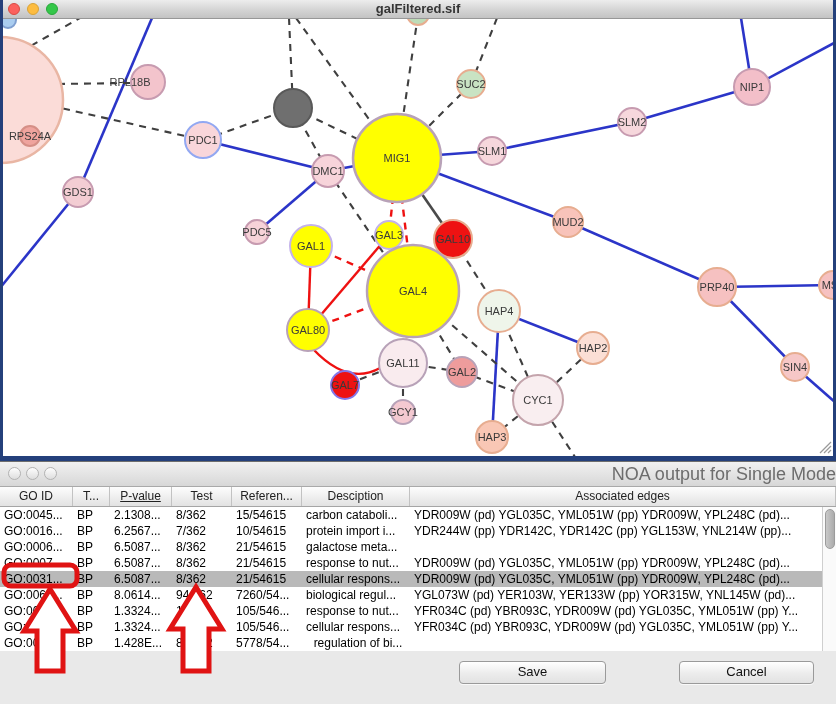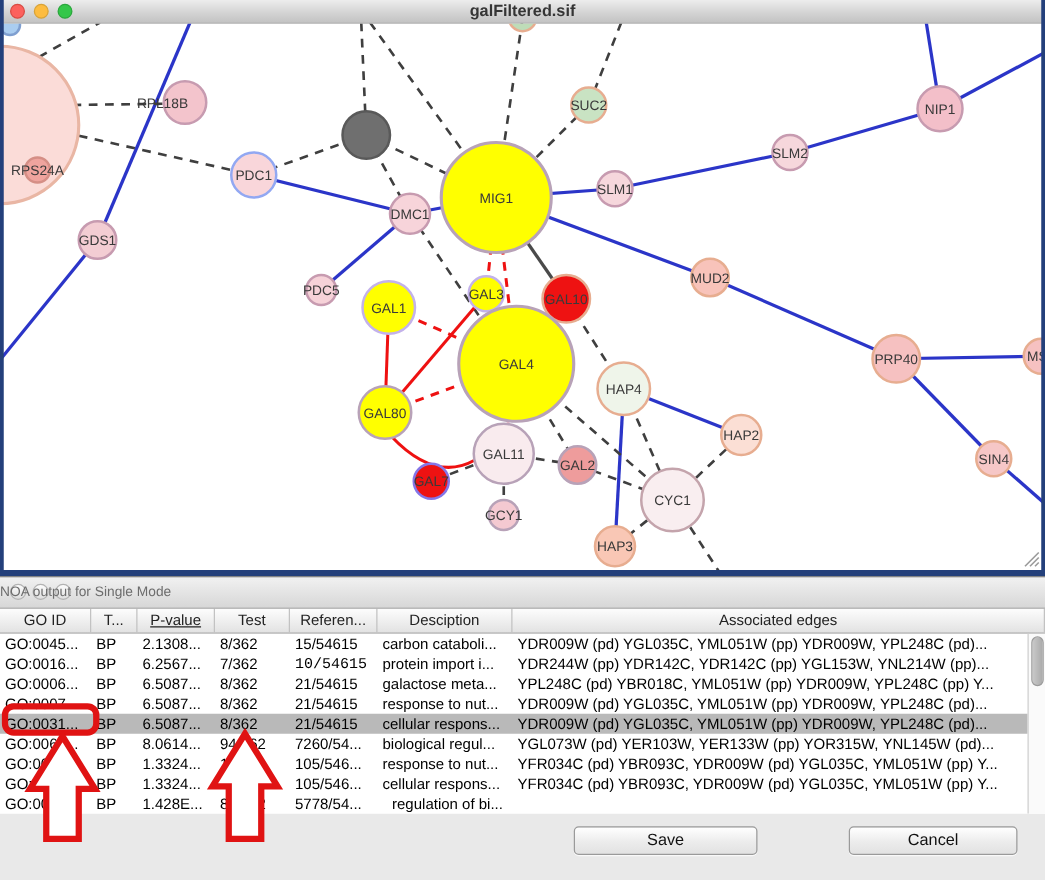--- a/index.html
+++ b/index.html
@@ -23,22 +23,22 @@
   .strip.l{left:0;top:0;width:3px;height:461px;}
   .strip.r{right:0;top:0;width:3px;height:461px;}
   .strip.b{left:0;top:456px;width:836px;height:5px;}
   .grip{position:absolute;right:4px;bottom:7px;z-index:9;}
 
   
   .noa-window{position:absolute;left:0;top:461px;width:836px;height:243px;background:#e9e9e9;z-index:10;
     border-top:1px solid #6e6e6e;box-sizing:border-box;}
   .n-titlebar{position:relative;height:24px;background:linear-gradient(#f1f1f1,#d7d7d7);
     border-bottom:1px solid #a9a9a9;}
-  .n-title{position:absolute;left:0;right:0;top:0;height:24px;line-height:24px;text-align:left;
-    font-size:11px;color:#6d6d6d;pointer-events:none;}
+  .n-title{position:absolute;left:0;right:0;top:0;height:24px;line-height:24px;text-align:right;
+    font-size:18px;color:#6d6d6d;pointer-events:none;}
   .ntl{position:absolute;top:5px;width:13px;height:13px;border-radius:50%;box-sizing:border-box;}
   .ntl:nth-child(1){left:8px;} .ntl:nth-child(2){left:26px;} .ntl:nth-child(3){left:44px;}
 
   .thead{display:flex;height:19px;background:linear-gradient(#fdfdfd,#e2e2e2);
     border-bottom:1px solid #a5a5a5;}
   .th{box-sizing:border-box;border-right:1px solid #c2c2c2;font-size:12px;color:#222;
     text-align:center;line-height:18px;overflow:hidden;white-space:nowrap;flex:0 0 auto;}
   .th.flex{flex:1 1 auto;}
   .tbody{position:relative;height:144px;background:#fff;overflow:hidden;}
   .trow{display:flex;height:16px;line-height:16px;font-size:12px;color:#000000;white-space:nowrap;}
@@ -282,32 +282,31 @@
           <div class="td" style="width: 60px;">8/362</div>
           <div class="td" style="width: 70px;">15/54615</div>
           <div class="td" style="width: 108px;">carbon cataboli...</div>
           <div class="td flex">YDR009W (pd) YGL035C, YML051W (pp) YDR009W, YPL248C (pd)...</div>
         </div>
         <div class="trow">
           <div class="td" style="width: 73px;">GO:0016...</div>
           <div class="td" style="width: 37px;">BP</div>
           <div class="td" style="width: 62px;">6.2567...</div>
           <div class="td" style="width: 60px;">7/362</div>
-          <div class="td" style="width: 70px; font-family: Liberation Mono, monospace;">10/54615</div>
+          <div class="td" style="width: 70px;">10/54615</div>
           <div class="td" style="width: 108px;">protein import i...</div>
           <div class="td flex">YDR244W (pp) YDR142C, YDR142C (pp) YGL153W, YNL214W (pp)...</div>
         </div>
         <div class="trow">
           <div class="td" style="width: 73px;">GO:0006...</div>
           <div class="td" style="width: 37px;">BP</div>
           <div class="td" style="width: 62px;">6.5087...</div>
           <div class="td" style="width: 60px;">8/362</div>
           <div class="td" style="width: 70px;">21/54615</div>
           <div class="td" style="width: 108px;">galactose meta...</div>
-          <div class="td flex">YPL248C (pd) YBR018C, YML051W (pp) YDR009W, YPL248C (pp) Y...</div>
         </div>
         <div class="trow">
           <div class="td" style="width: 73px;">GO:0007...</div>
           <div class="td" style="width: 37px;">BP</div>
           <div class="td" style="width: 62px;">6.5087...</div>
           <div class="td" style="width: 60px;">8/362</div>
           <div class="td" style="width: 70px;">21/54615</div>
           <div class="td" style="width: 108px;">response to nut...</div>
           <div class="td flex">YDR009W (pd) YGL035C, YML051W (pp) YDR009W, YPL248C (pd)...</div>
         </div>

